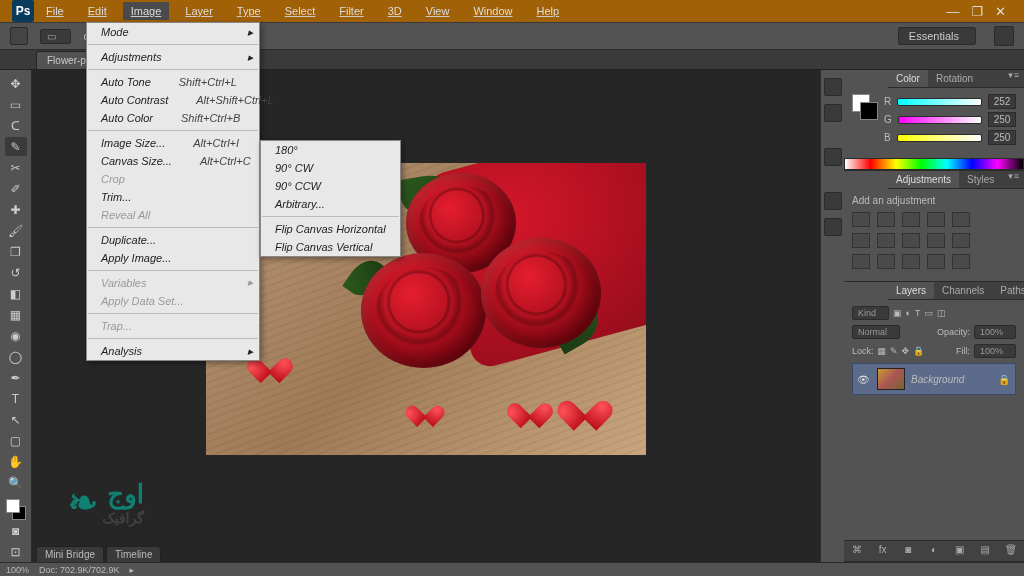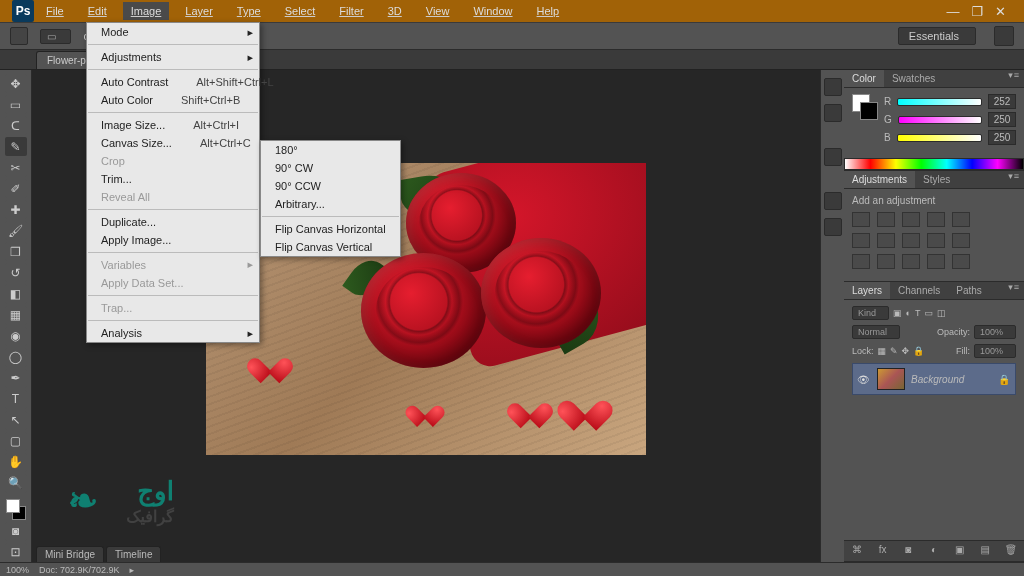--- a/index.html
+++ b/index.html
@@ -51,21 +51,21 @@
 .heart::before,.heart::after{content:"";position:absolute;width:16px;height:24px;background:radial-gradient(circle at 30% 25%, #ff5258, #b50814);border-radius:14px 14px 0 0;top:0;}
 .heart::before{left:0;transform:rotate(-45deg);transform-origin:100% 100%;}
 .heart::after{left:12px;transform:rotate(45deg);transform-origin:0 100%;}
 
 
 .right-dock { width:24px; background:#535353; border-left:1px solid #2b2b2b; display:flex; flex-direction:column; align-items:center; gap:8px; padding-top:8px;}
 .right-dock .slot{width:18px;height:18px;background:#3a3a3a;border:1px solid #2b2b2b;border-radius:2px;}
 
 .panels { width:180px; background:#535353; display:flex; flex-direction:column; }
 .panel { border-bottom:1px solid #2b2b2b; }
-.panel-tabs { display:flex; background:#404040; font-size:10px; border-bottom:1px solid #2b2b2b;}
+.panel-tabs { display:flex; background:#404040; font-size:10px; border-bottom:1px solid #2b2b2b;margin-left:44px;}
 .panel-tab { padding:3px 8px; color:#aaa; }
 .panel-tab.active { background:#535353; color:#ddd; }
 .panel-menu { margin-left:auto; padding:0 4px; color:#aaa; letter-spacing:1px; font-size:9px;}
 .panel-body { padding:6px 8px; font-size:10px; color:#bbb; }
 
 .color-row{display:flex;align-items:center;gap:6px;margin-bottom:3px;}
 .color-row .slider{flex:1;height:8px;border:1px solid #2b2b2b;border-radius:2px;}
 .sl-r{background:linear-gradient(90deg,cyan,white);}
 .sl-g{background:linear-gradient(90deg,magenta,white);}
 .sl-b{background:linear-gradient(90deg,yellow,white);}
@@ -83,21 +83,21 @@
 .layer-row .eye{width:14px;color:#ddd;}
 .layer-row .lock{margin-left:auto;color:#ccc;}
 .sel-sm{background:#3a3a3a;border:1px solid #2b2b2b;color:#999;padding:1px 12px 1px 5px;font-size:9px;border-radius:2px;}
 .ctrlrow{display:flex;align-items:center;gap:4px;margin-bottom:5px;font-size:9px;}
 
 .layer-icons{display:flex;justify-content:space-between;padding:3px 6px;background:#424242;border-top:1px solid #2b2b2b;}
 .layer-icons span{width:14px;height:14px;display:inline-block;color:#aaa;font-size:10px;text-align:center;}
 
 
 .dropdown { position:absolute; background:#e8e8e8; color:#222; border:1px solid #888; box-shadow:2px 2px 6px rgba(0,0,0,0.4); font-size:11px; z-index:100;}
-.dd-item{padding:3px 24px 3px 14px; display:flex; justify-content:space-between; gap:28px; white-space:nowrap;}
+.dd-item{padding:3px 24px 3px 14px; display:flex; justify-content:space-between; gap:28px; white-space:nowrap;font-style:italic;}
 .dd-item .sc{color:#444;}
 .dd-item.sub::after{content:"▸";position:absolute;right:6px;}
 .dd-item.hl{background:#1e6fd6;color:#fff;}
 .dd-item.dis{color:#999;align-items:flex-end;}
 .dd-sep{height:1px;background:#bbb;margin:3px 1px;}
 
 
 .statusbar{height:14px;background:#535353;border-top:1px solid #2b2b2b;display:flex;align-items:center;font-size:9px;color:#bbb;padding:0 6px;gap:10px;}
 .bottom-tabs{position:absolute;left:36px;bottom:14px;font-size:10px;color:#bbb;display:flex;gap:2px;}
 .bottom-tabs span{background:#3a3a3a;padding:2px 8px;border-top-left-radius:3px;border-top-right-radius:3px;border:1px solid #222;border-bottom:none;}
@@ -187,41 +187,41 @@
       <div class="heart" style="left:50px;top:185px;"></div>
       <div class="heart" style="left:205px;top:232px;transform:scale(0.85);"></div>
       <div class="heart" style="left:310px;top:230px;"></div>
       <div class="heart" style="left:365px;top:228px;transform:scale(1.2);"></div>
     </div>
 
     <div class="watermark">
       <span class="lg">❧</span>
       <div>
         <div style="direction:rtl;">اوج</div>
-        <div style="font-size:16px;color:#444;direction:rtl;margin-left:24px;">گرافیک</div>
+        <div style="font-size:14px;color:#444;direction:rtl;">گرافیک</div>
       </div>
     </div>
   </div>
 
   <div class="right-dock">
     <div class="slot"></div>
     <div class="slot"></div>
     <div style="height:10px"></div>
     <div class="slot"></div>
     <div style="height:10px"></div>
     <div class="slot"></div>
     <div class="slot"></div>
   </div>
 
   <div class="panels">
 
     <div class="panel">
       <div class="panel-tabs">
         <div class="panel-tab active">Color</div>
-        <div class="panel-tab">Swatches</div>
+        <div class="panel-tab">Rotation</div>
         <div class="panel-menu">▾≡</div>
       </div>
       <div class="panel-body" style="display:flex;gap:6px;">
         <div class="swatch-pair">
             <div class="a"></div>
             <div class="b"></div>
           </div>
         <div style="flex:1;">
           <div class="color-row">
               <span>R</span>
@@ -340,20 +340,24 @@
 <div class="dropdown" style="left:86px; top:22px; width:174px;">
   <div class="dd-item sub">
       <span>Mode</span>
     </div>
   <div class="dd-sep"></div>
   <div class="dd-item sub">
       <span>Adjustments</span>
     </div>
   <div class="dd-sep"></div>
   <div class="dd-item">
+      <span>Auto Tone</span>
+      <span class="sc">Shift+Ctrl+L</span>
+    </div>
+  <div class="dd-item">
       <span>Auto Contrast</span>
       <span class="sc">Alt+Shift+Ctrl+L</span>
     </div>
   <div class="dd-item">
       <span>Auto Color</span>
       <span class="sc">Shift+Ctrl+B</span>
     </div>
   <div class="dd-sep"></div>
   <div class="dd-item">
       <span>Image Size...</span>

